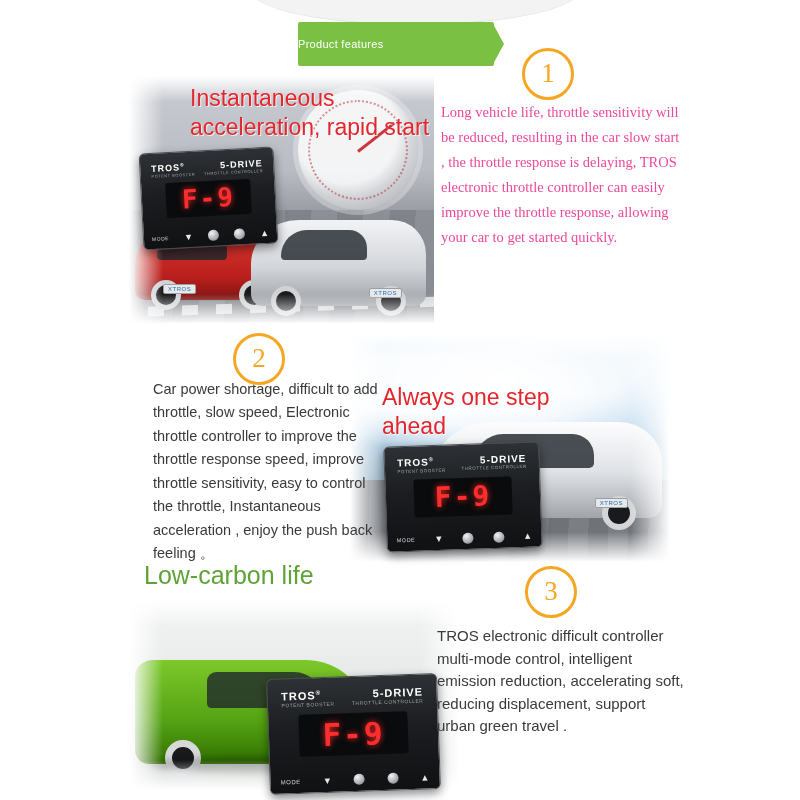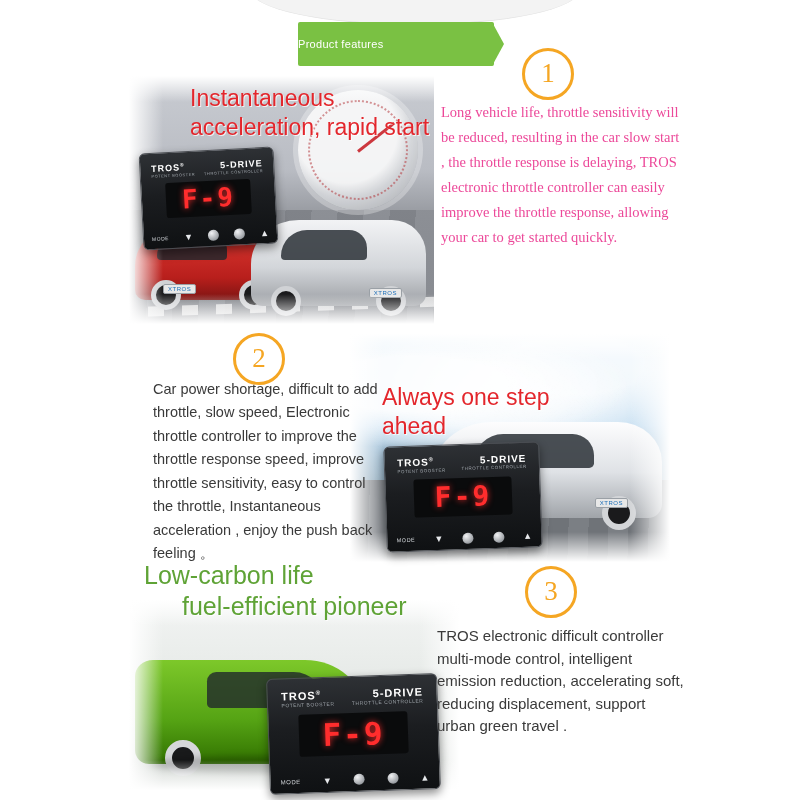--- a/index.html
+++ b/index.html
@@ -557,18 +557,17 @@
       <span class="mode-lbl">MODE</span>
       <span class="arrow">▼</span>
       <span class="btn"></span>
       <span class="btn"></span>
       <span class="arrow">▲</span>
     </div>
   </div>
 
   <div class="headline-green" id="headline3">
     <span>Low-carbon life</span>
-    <span class="l2">fuel-efficient pioneer</span>
   </div>
   <div class="body-copy" id="copy3">TROS electronic difficult controller multi-mode control, intelligent emission reduction, accelerating soft, reducing displacement, support urban green travel .</div>
   <div class="badge" id="badge3">3</div>
 
 </div>
 
 </body></html>

